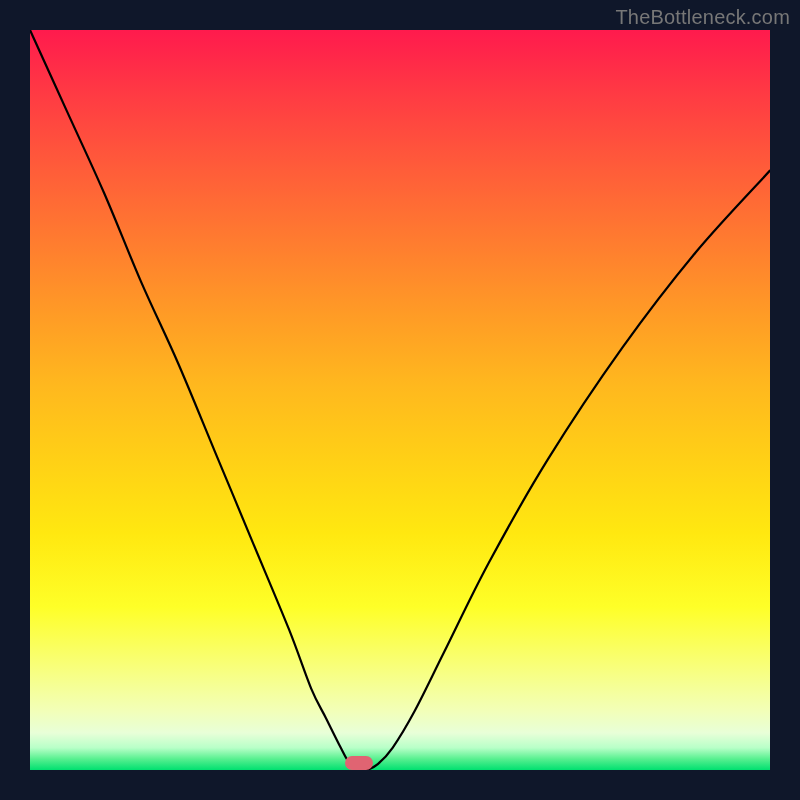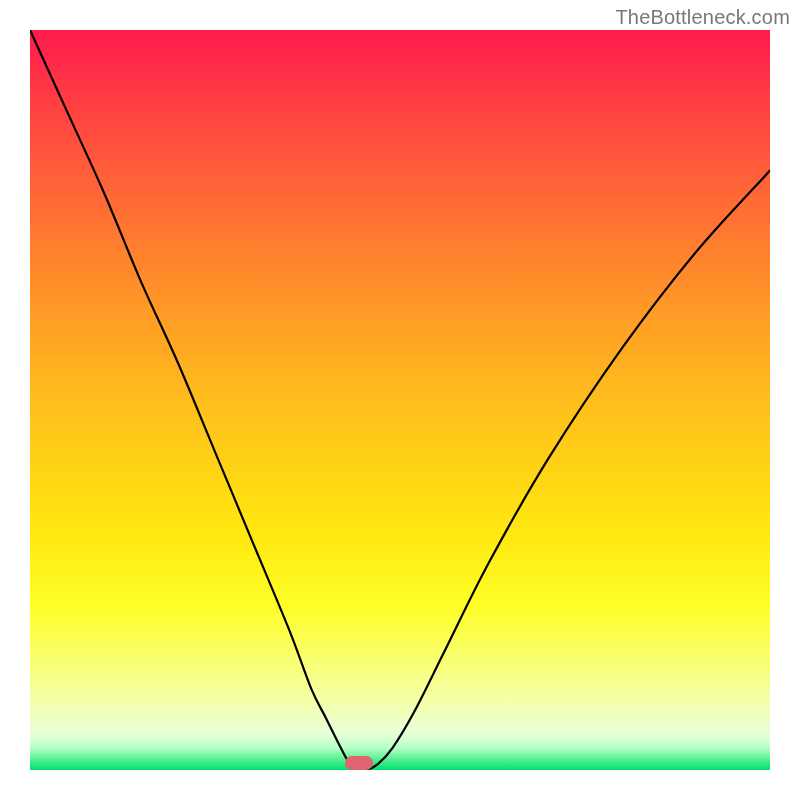--- a/index.html
+++ b/index.html
@@ -8,21 +8,21 @@
     width: 800px;
     height: 800px;
     background: #000;
     font-family: Arial, Helvetica, sans-serif;
     overflow: hidden;
   }
   .frame {
     position: relative;
     width: 800px;
     height: 800px;
-    background: #ffffff;
+    background: #0f172a;
   }
   .plot-area {
     position: absolute;
     left: 30px;
     top: 30px;
     width: 740px;
     height: 740px;
     background: linear-gradient(to bottom,
       #ff1a4d 0%,
       #ff3844 8%,

